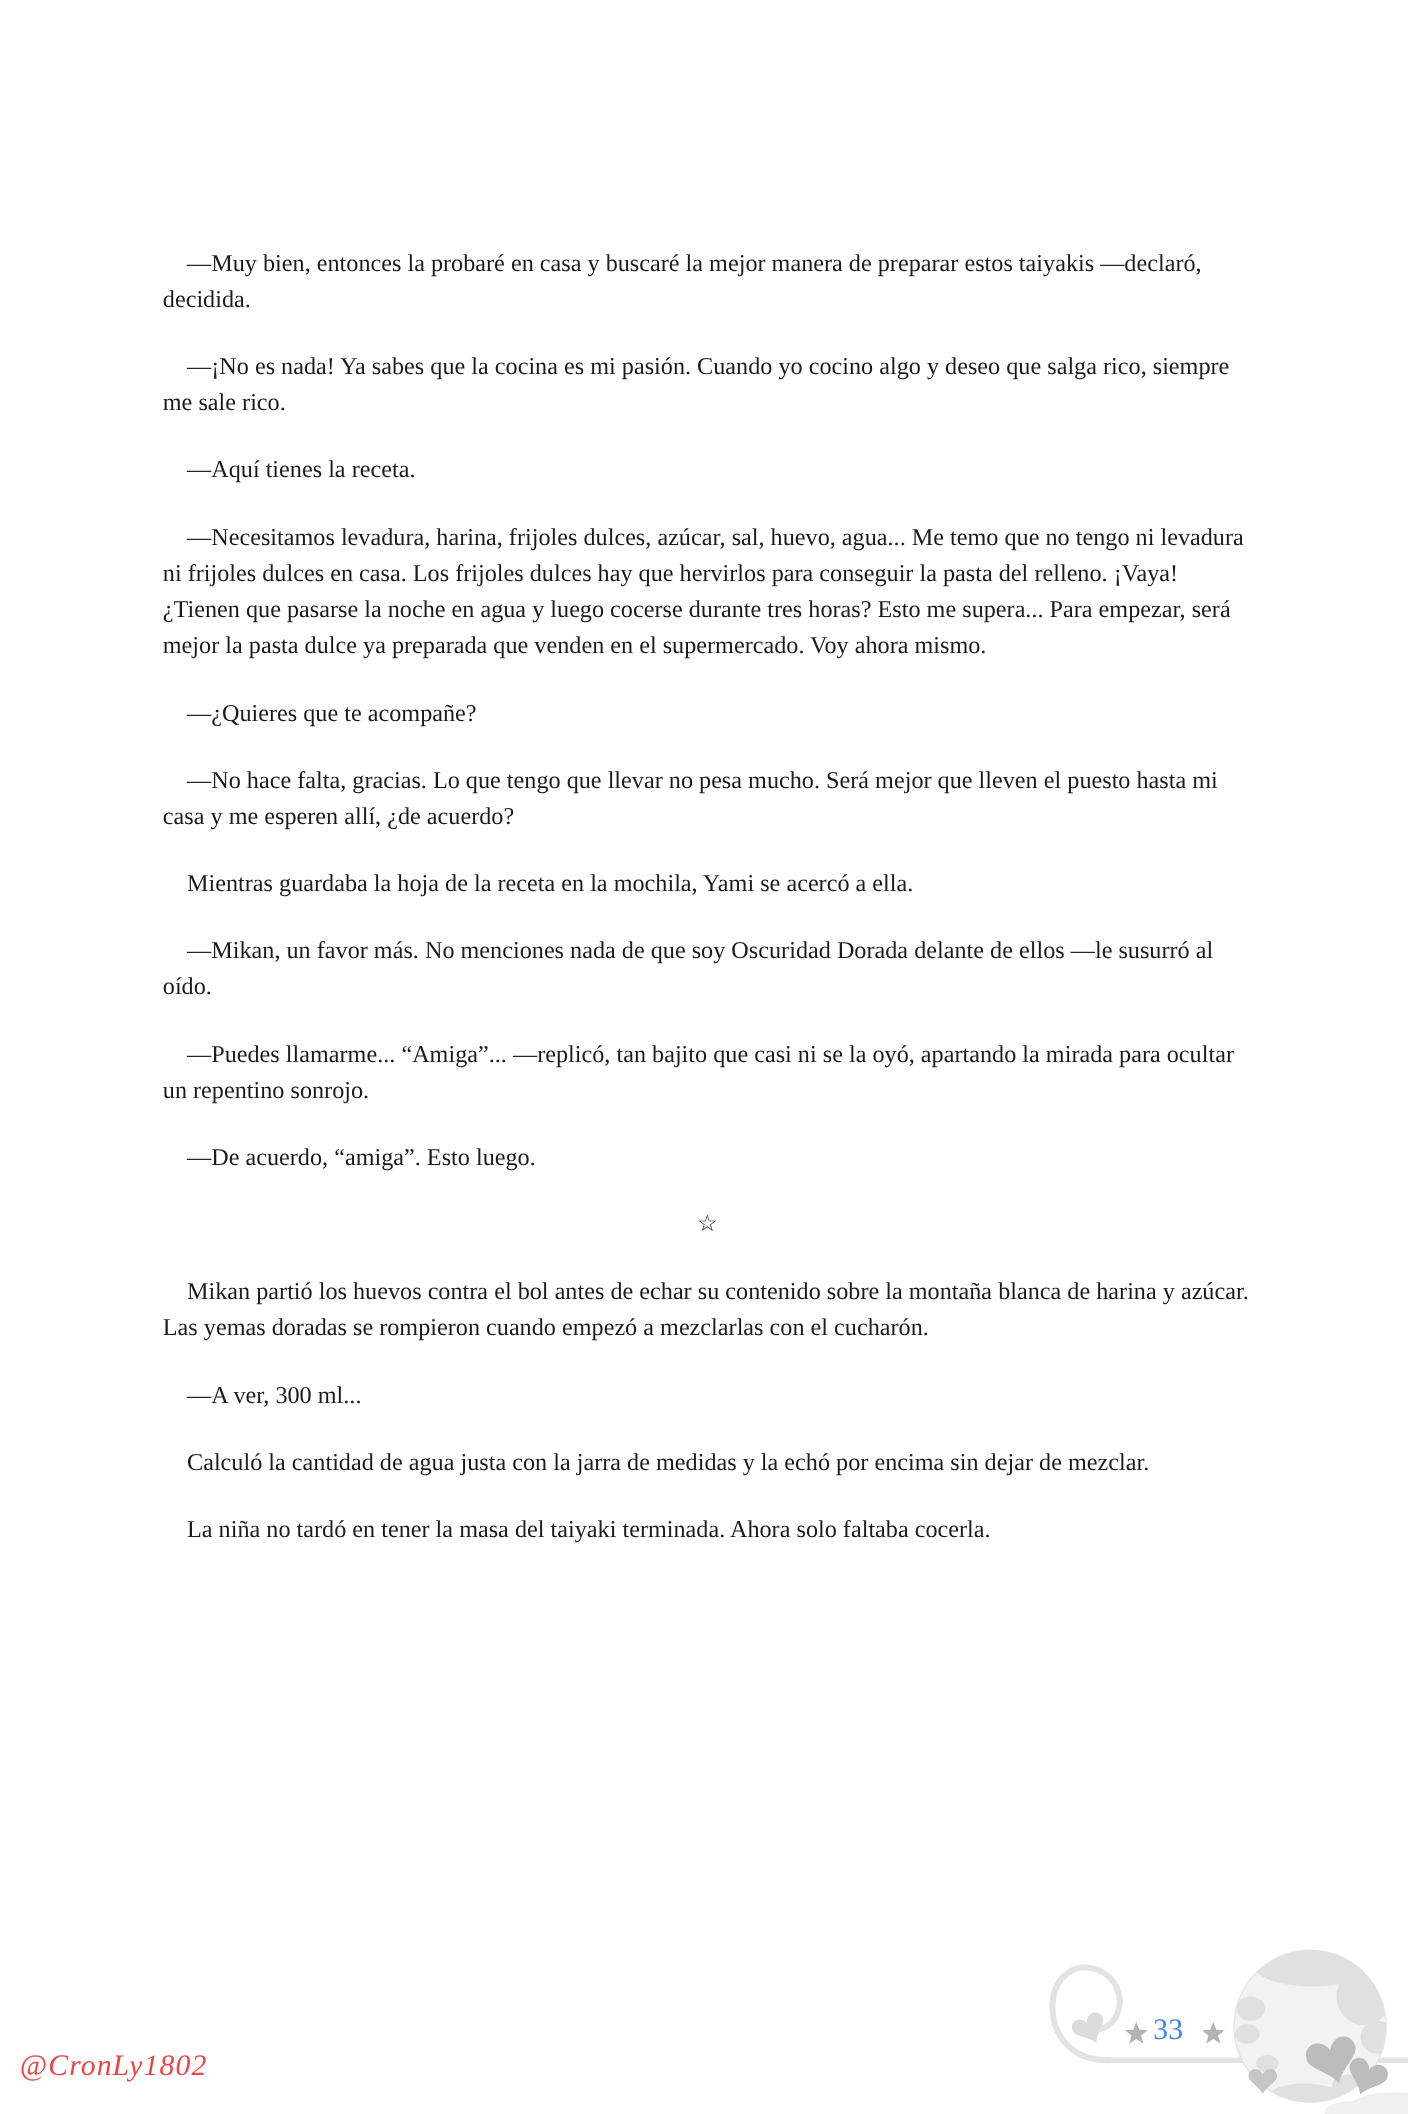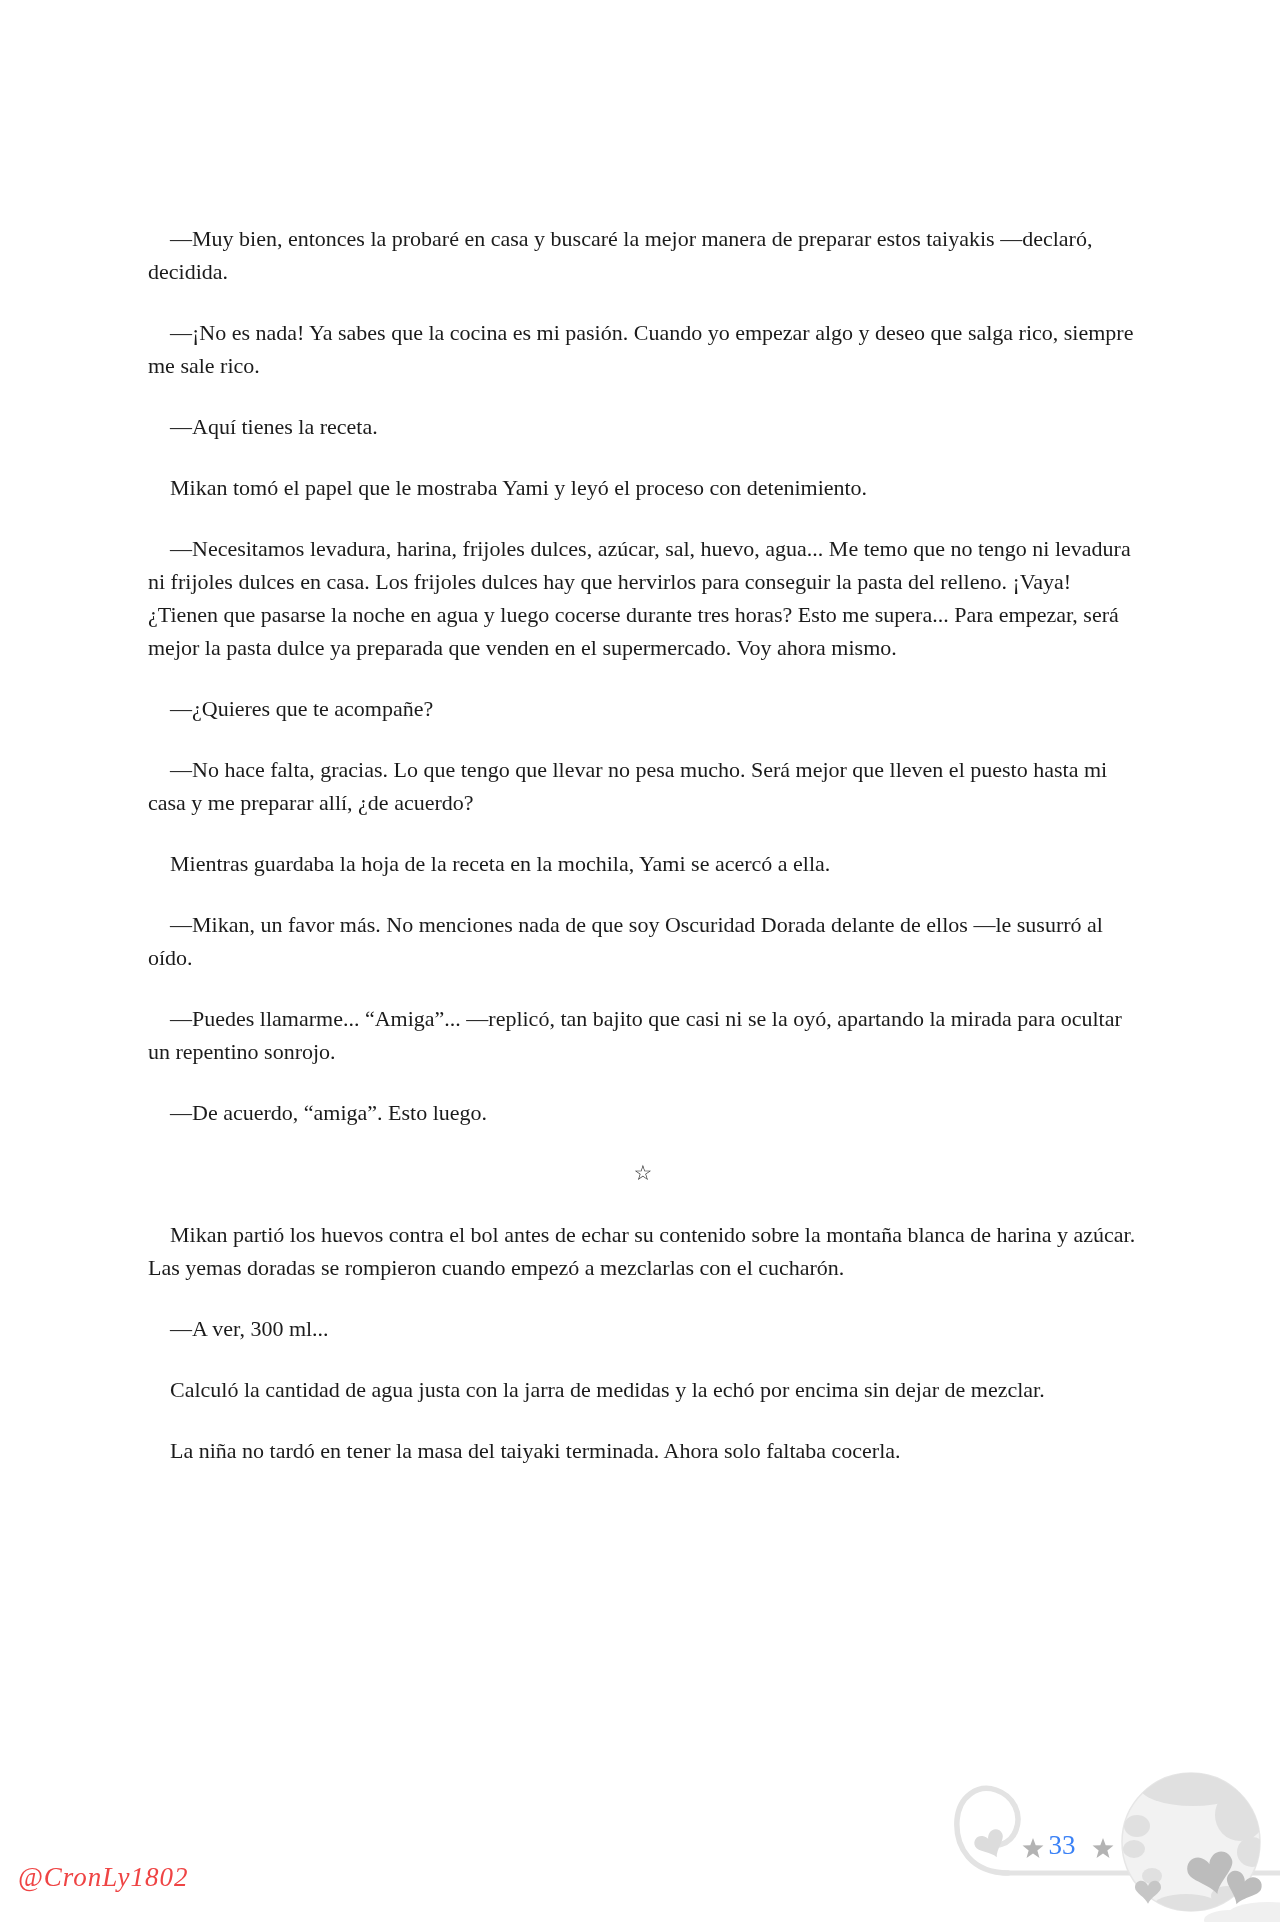--- a/index.html
+++ b/index.html
@@ -57,26 +57,25 @@
     pointer-events: none;
   }
 </style>
 </head>
 <body>
 
 <div class="page">
 
   <div class="text-block">
       <p class="para">—Muy bien, entonces la probaré en casa y buscaré la mejor manera de preparar estos taiyakis —declaró, decidida.</p>
-      <p class="para">—¡No es nada! Ya sabes que la cocina es mi pasión. Cuando yo empezar algo y deseo que salga rico, siempre me sale rico.</p>
+      <p class="para">—¡No es nada! Ya sabes que la cocina es mi pasión. Cuando yo cocino algo y deseo que salga rico, siempre me sale rico.</p>
       <p class="para">—Aquí tienes la receta.</p>
-      <p class="para">Mikan tomó el papel que le mostraba Yami y leyó el proceso con detenimiento.</p>
       <p class="para">—Necesitamos levadura, harina, frijoles dulces, azúcar, sal, huevo, agua... Me temo que no tengo ni levadura ni frijoles dulces en casa. Los frijoles dulces hay que hervirlos para conseguir la pasta del relleno. ¡Vaya! ¿Tienen que pasarse la noche en agua y luego cocerse durante tres horas? Esto me supera... Para empezar, será mejor la pasta dulce ya preparada que venden en el supermercado. Voy ahora mismo.</p>
       <p class="para">—¿Quieres que te acompañe?</p>
-      <p class="para">—No hace falta, gracias. Lo que tengo que llevar no pesa mucho. Será mejor que lleven el puesto hasta mi casa y me preparar allí, ¿de acuerdo?</p>
+      <p class="para">—No hace falta, gracias. Lo que tengo que llevar no pesa mucho. Será mejor que lleven el puesto hasta mi casa y me esperen allí, ¿de acuerdo?</p>
       <p class="para">Mientras guardaba la hoja de la receta en la mochila, Yami se acercó a ella.</p>
       <p class="para">—Mikan, un favor más. No menciones nada de que soy Oscuridad Dorada delante de ellos —le susurró al oído.</p>
       <p class="para">—Puedes llamarme... “Amiga”... —replicó, tan bajito que casi ni se la oyó, apartando la mirada para ocultar un repentino sonrojo.</p>
       <p class="para">—De acuerdo, “amiga”. Esto luego.</p>
       <p class="para divider">☆</p>
       <p class="para">Mikan partió los huevos contra el bol antes de echar su contenido sobre la montaña blanca de harina y azúcar. Las yemas doradas se rompieron cuando empezó a mezclarlas con el cucharón.</p>
       <p class="para">—A ver, 300 ml...</p>
       <p class="para">Calculó la cantidad de agua justa con la jarra de medidas y la echó por encima sin dejar de mezclar.</p>
       <p class="para">La niña no tardó en tener la masa del taiyaki terminada. Ahora solo faltaba cocerla.</p>
     </div>

